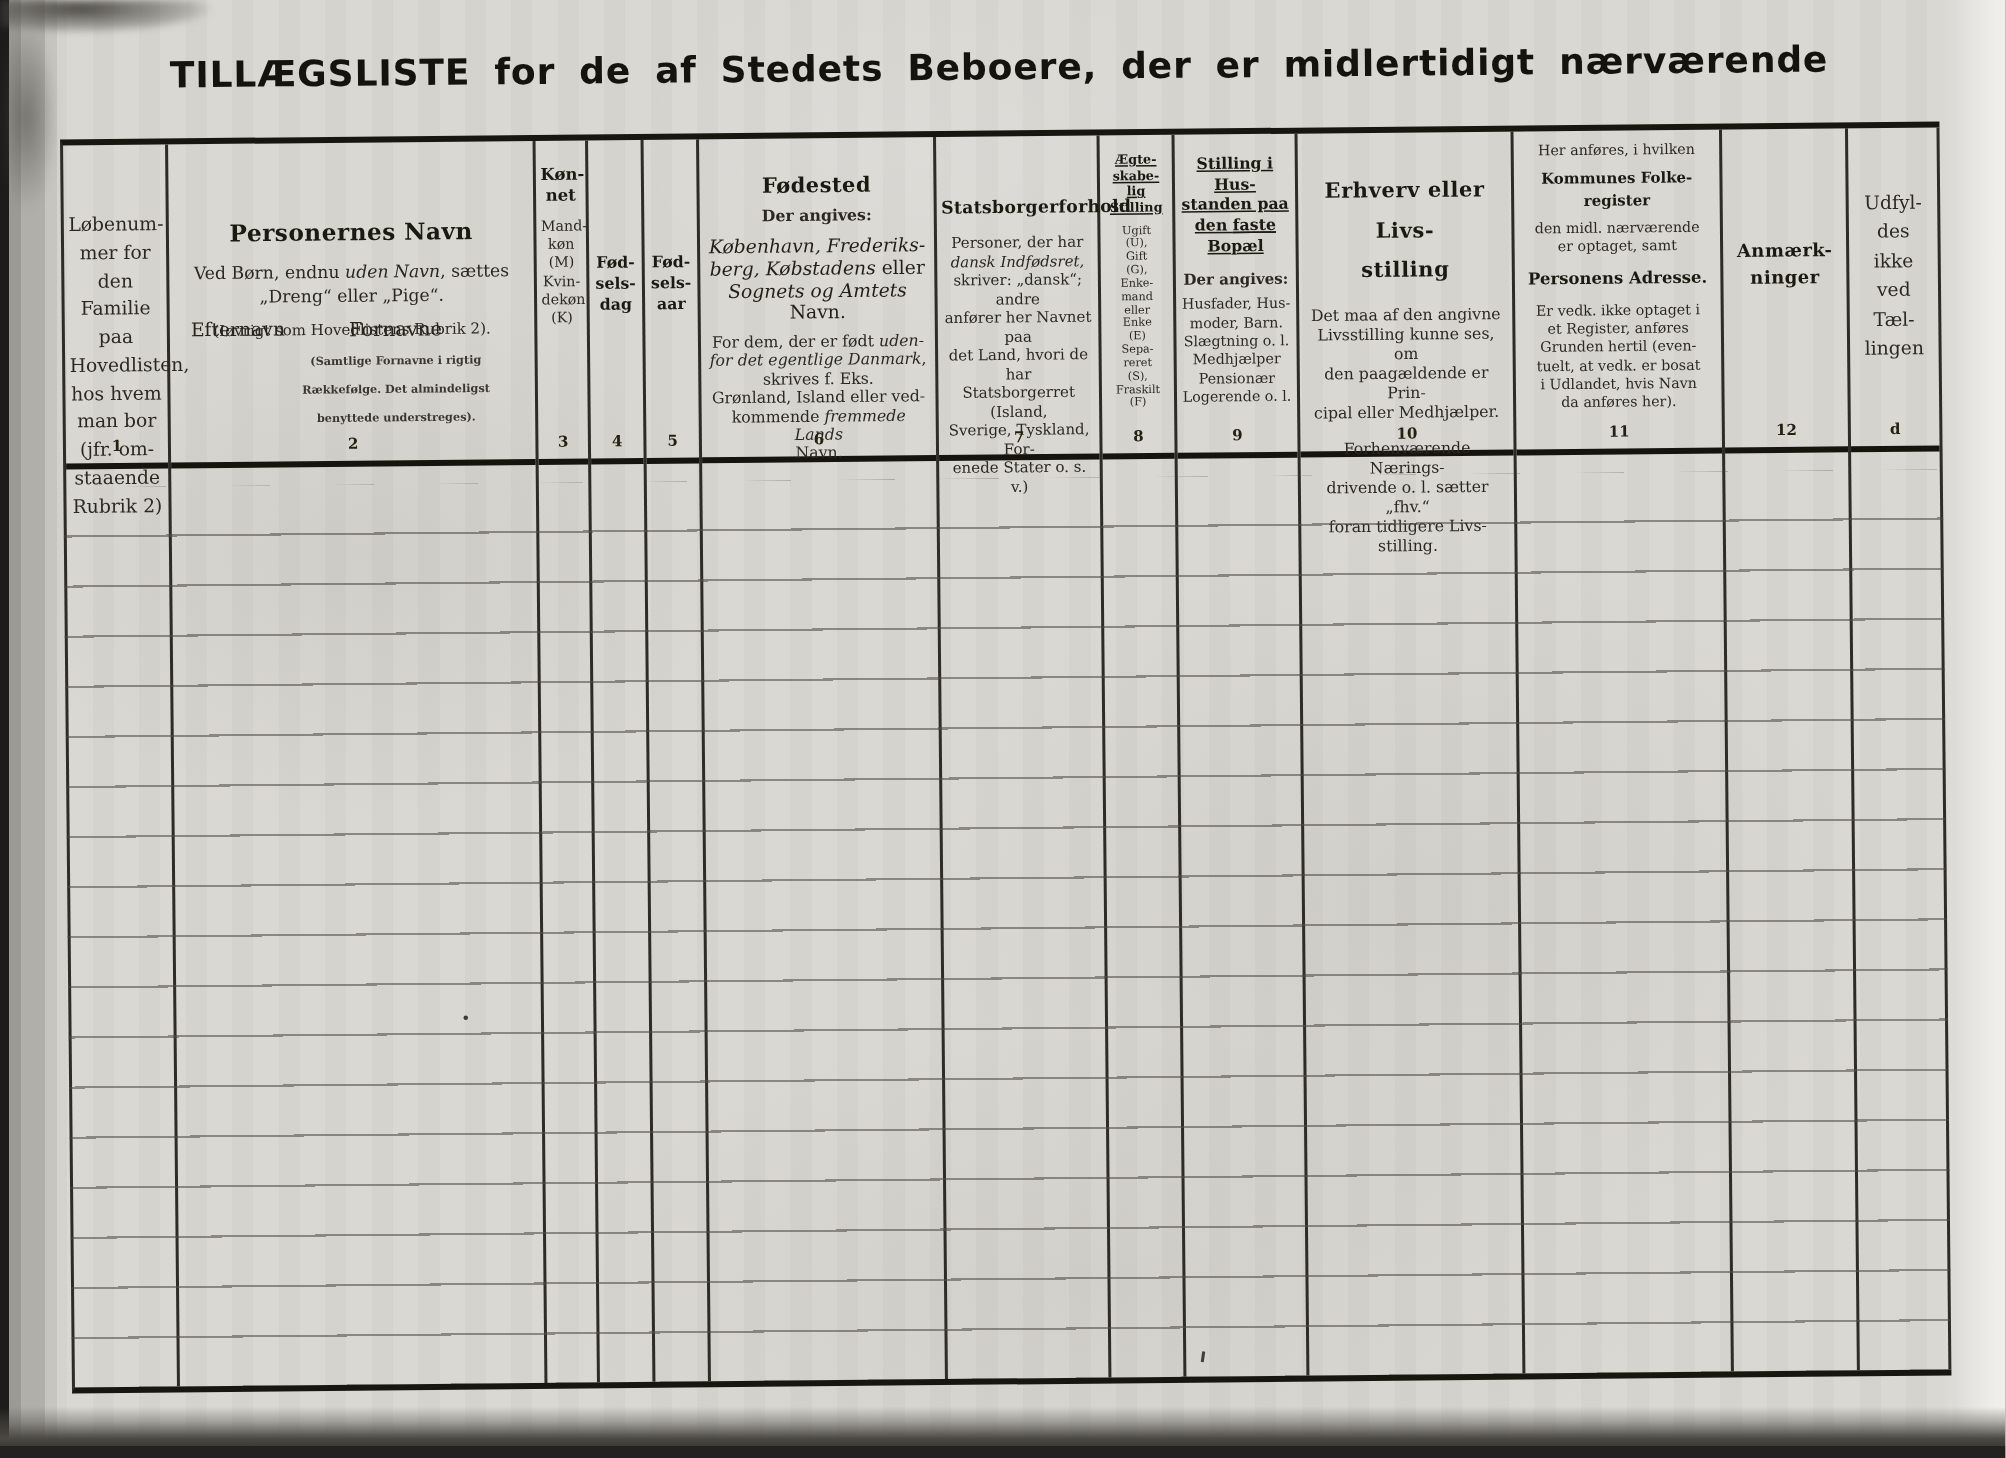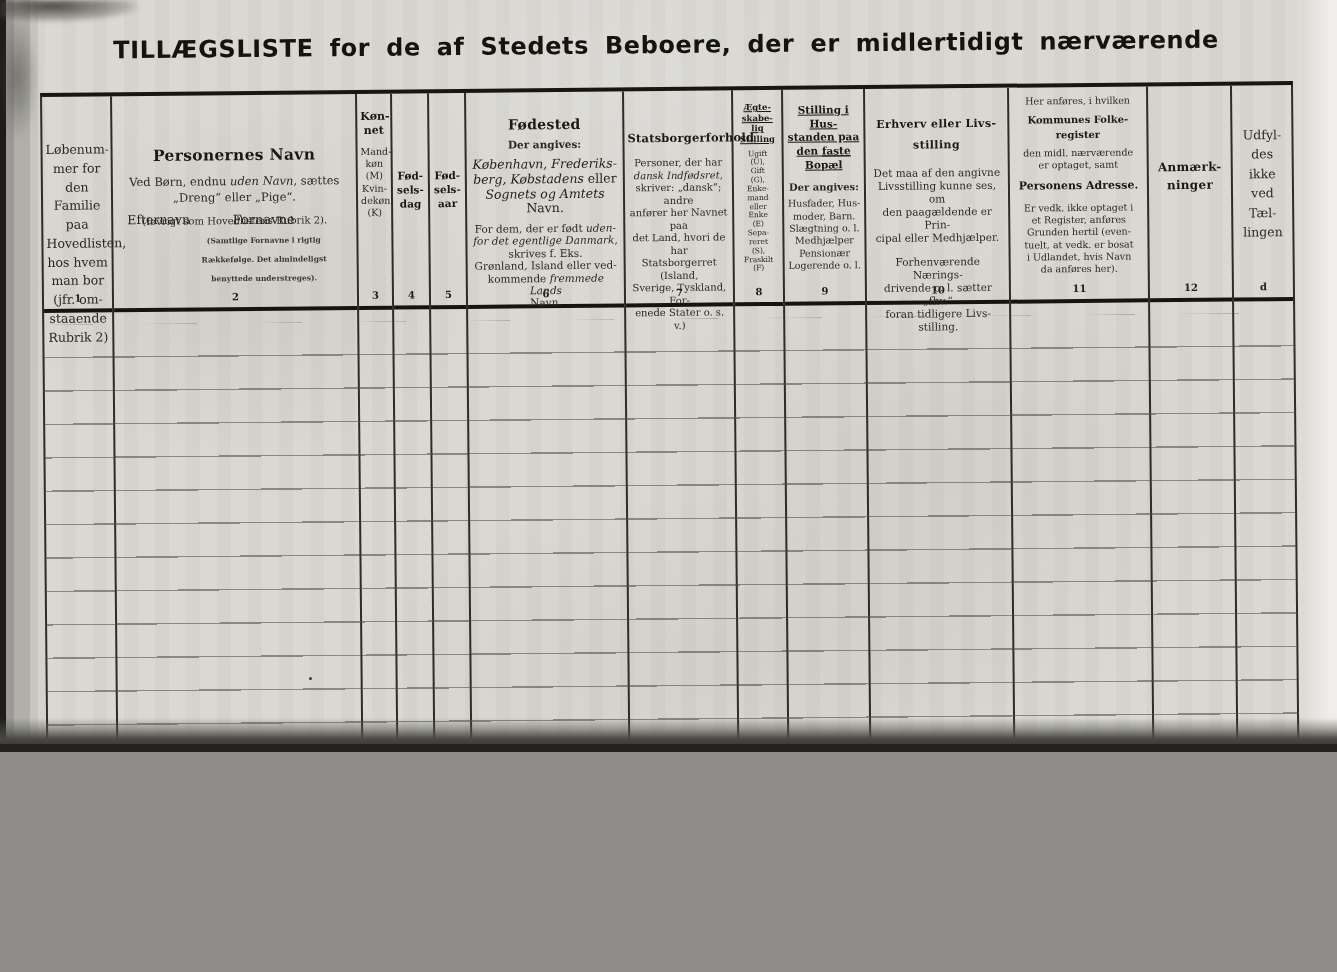--- a/index.html
+++ b/index.html
@@ -1,18 +1,18 @@
 <!DOCTYPE html>
 <html><head>
 <meta charset="utf-8">
 <style>
   html,body{margin:0;padding:0;}
   body{width:1337px;height:972px;overflow:hidden;background:#8e8d89;
        font-family:"DejaVu Serif","Liberation Serif",serif;}
-  .scan{position:relative;width:1337px;height:752px;overflow:hidden;
+  .scan{position:relative;width:1337px;height:972px;overflow:hidden;
     background:
       radial-gradient(ellipse 420px 300px at 18% 38%, rgba(128,126,118,.10), transparent 60%),
       radial-gradient(ellipse 520px 400px at 70% 62%, rgba(122,120,112,.09), transparent 62%),
       radial-gradient(ellipse 340px 220px at 46% 10%, rgba(255,255,255,.10), transparent 60%),
       radial-gradient(ellipse 600px 260px at 55% 88%, rgba(120,118,110,.08), transparent 65%),
       repeating-linear-gradient(90deg, rgba(110,108,100,.04) 0 14px, rgba(255,255,255,.03) 14px 31px),
       #d8d7d2;}
   
   .edge-left{position:absolute;left:0;top:0;width:38px;height:972px;
     background:linear-gradient(to right,#1d1c1a 0 6px,#9b9a95 6px 14px,#b0afaa 14px 30px,#c6c5c0 30px 38px);}
@@ -69,21 +69,21 @@
   .c6-sub{font-size:10.5px;font-weight:bold;margin-top:6px;color:#2a2820;}
   .c6-p1{font-size:12.5px;line-height:1.18;margin-top:7px;color:#211f15;}
   .c6-p2{font-size:10.5px;line-height:1.18;margin-top:6px;color:#2a2820;}
   .c7-title{font-size:11.5px;padding-top:40px;letter-spacing:.2px;}
   .c7-body{font-size:10px;line-height:1.25;margin-top:12px;color:#2a2820;}
   .c8-title{font-size:8.5px;line-height:1.25;padding-top:12px;text-decoration:underline;}
   .c8-body{font-size:7.5px;line-height:1.18;margin-top:5px;color:#2a2820;}
   .c9-title{font-size:10.5px;line-height:1.3;padding-top:14px;text-decoration:underline;}
   .c9-sub{font-size:10px;font-weight:bold;margin-top:10px;color:#2a2820;}
   .c9-body{font-size:9.5px;line-height:1.3;margin-top:5px;color:#2a2820;}
-  .c10-title{font-size:11px;line-height:1.9;padding-top:26px;letter-spacing:.4px;}
+  .c10-title{font-size:14px;line-height:1.9;padding-top:26px;letter-spacing:.4px;}
   .c10-p{font-size:10.5px;line-height:1.25;margin-top:10px;color:#2a2820;}
   .c11-lead{font-size:9.5px;padding-top:8px;color:#2a2820;}
   .c11-title{font-size:10px;line-height:1.5;margin-top:6px;}
   .c11-mid{font-size:9.5px;line-height:1.3;margin-top:5px;color:#2a2820;}
   .c11-title2{font-size:11px;margin-top:7px;}
   .c11-note{font-size:9.5px;line-height:1.3;margin-top:10px;color:#2a2820;}
   .t-c12{font-size:12px;line-height:1.5;padding-top:72px;letter-spacing:.3px;}
   .t-c13{font-size:12.5px;line-height:1.55;padding-top:40px;color:#2a2820;}
 </style>
 </head>

